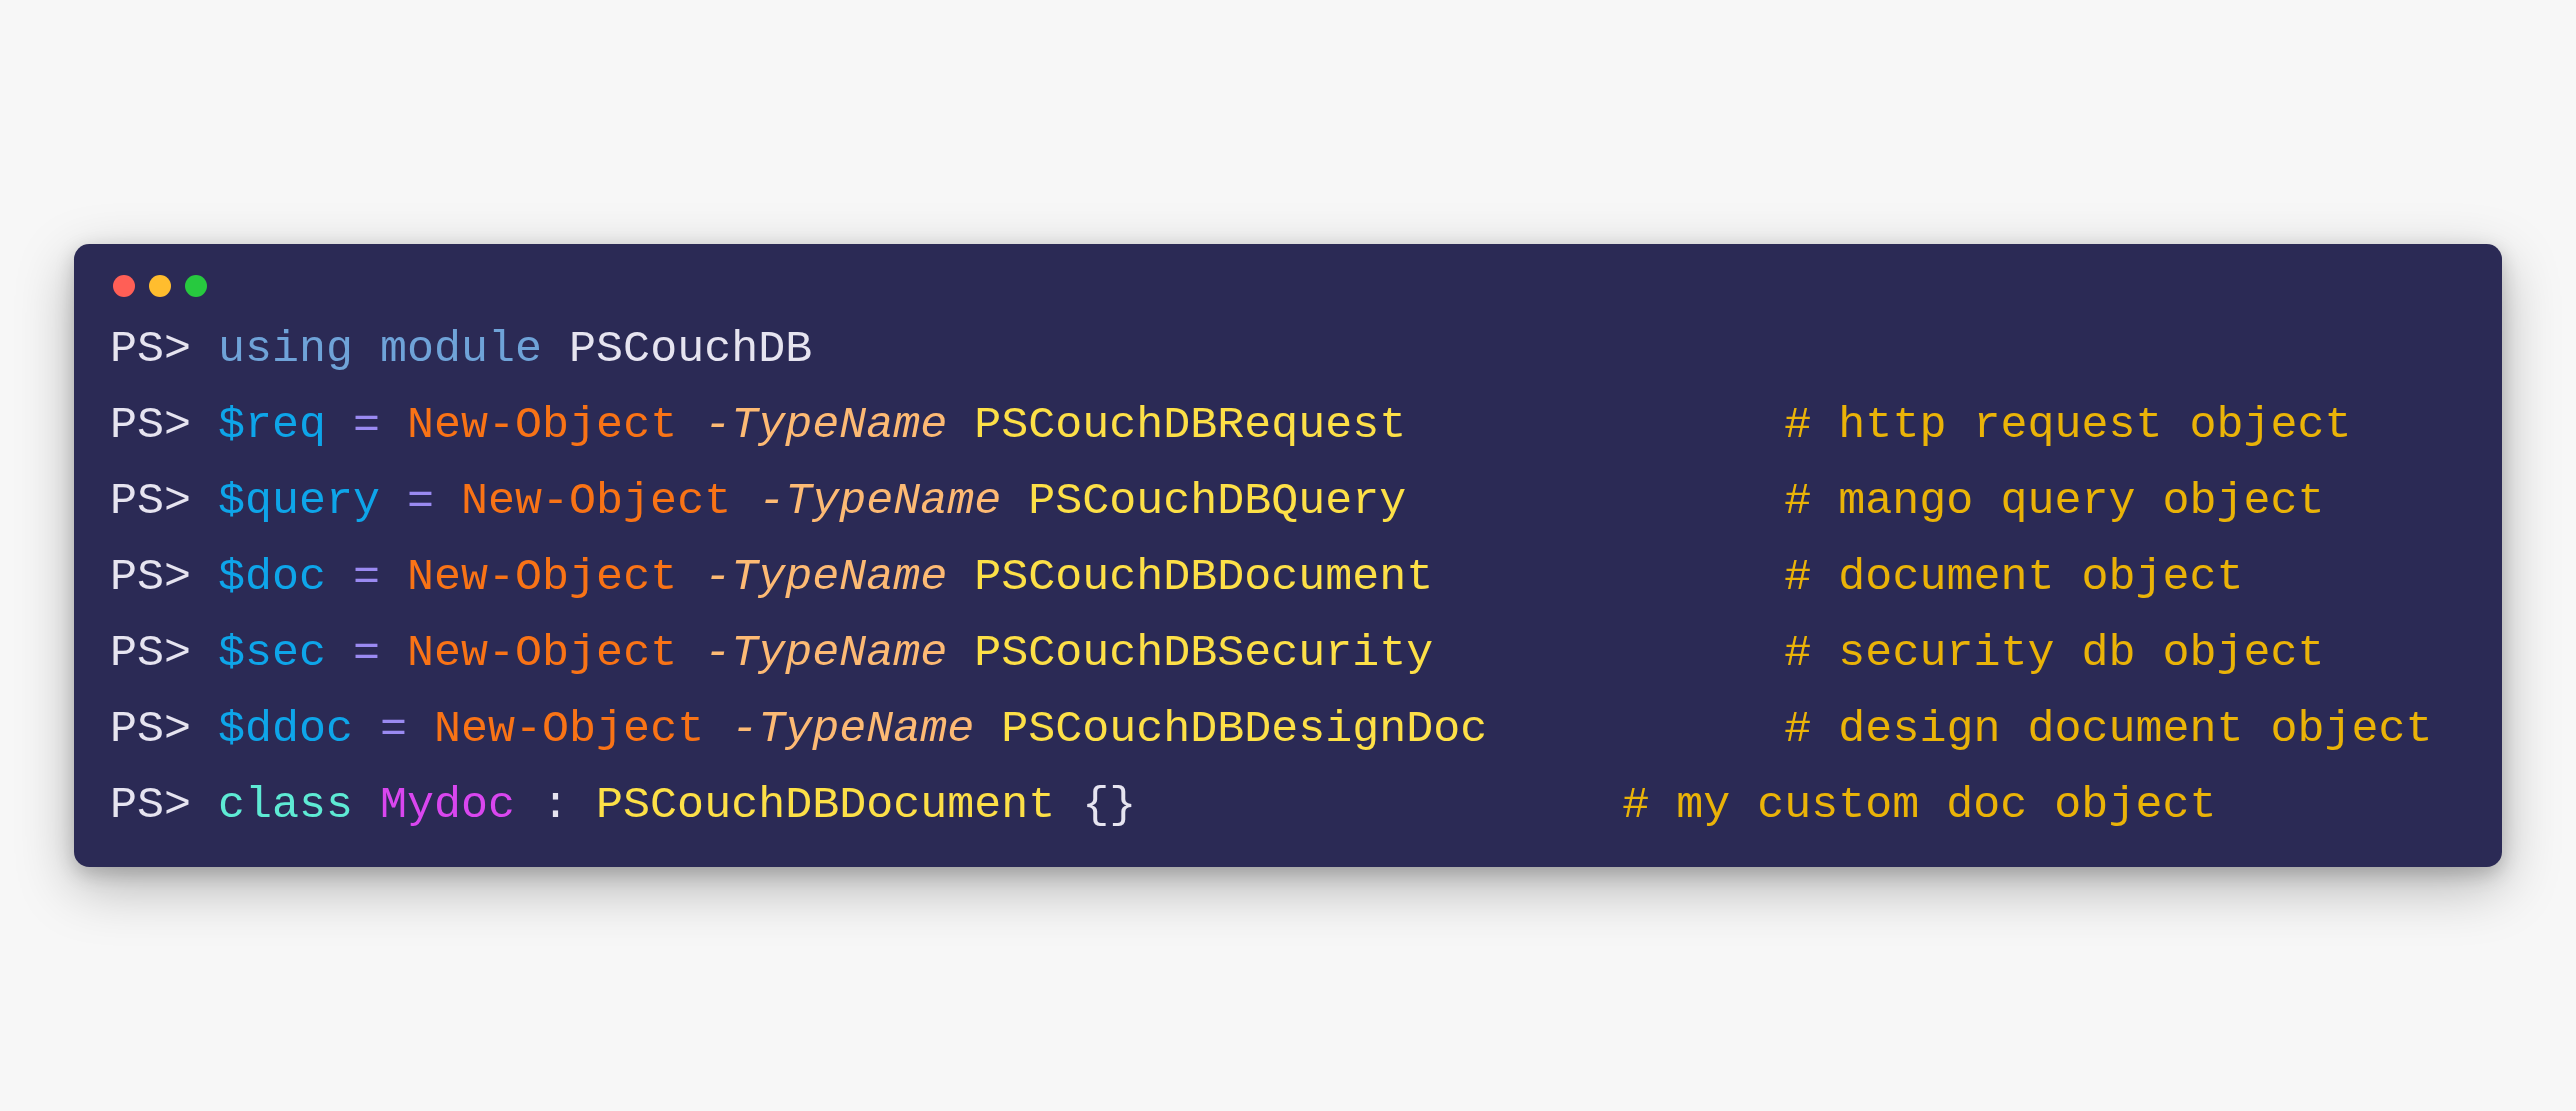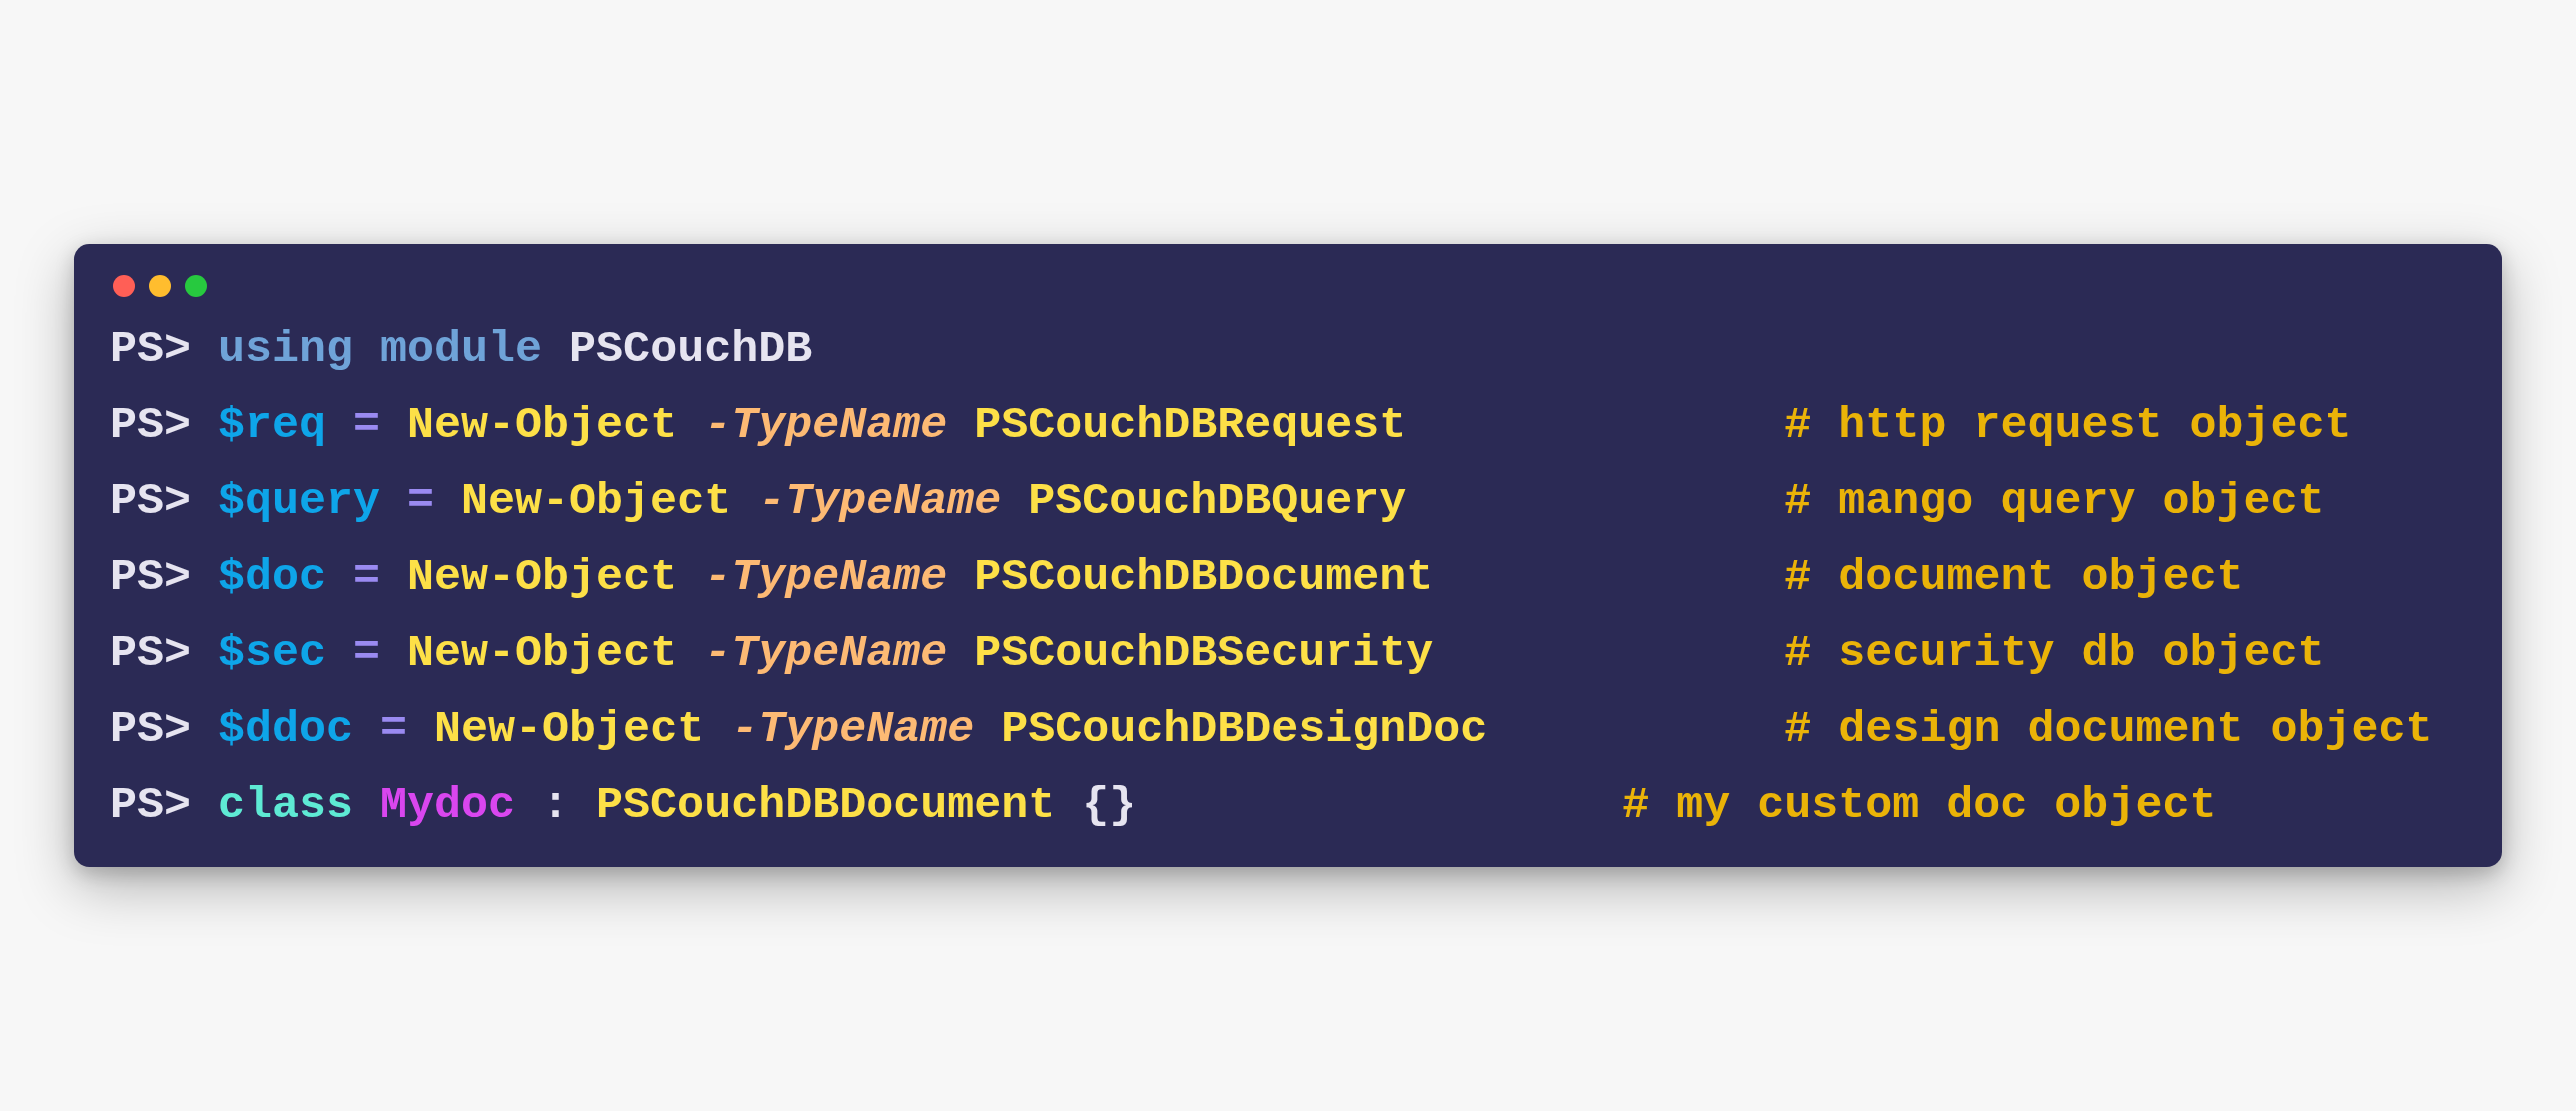--- a/index.html
+++ b/index.html
@@ -34,29 +34,29 @@
   .dot.yellow { background:#ffbd2e; }
   .dot.green  { background:#27c93f; }
 
   .codeblock {
     font-size: 45px;
     line-height: 1.12;
     white-space: pre-wrap;
     word-break: break-word;
     color: #e6e4f0;
   }
-  .line { margin-bottom: 25.6px; font-weight: bold; }
+  .line { margin-bottom: 25.6px; }
   .line:last-child { margin-bottom: 0; }
 
   .prompt   { color:#e6e4f0; }
   .keyword  { color:#6fa3d8; }
   .module   { color:#e6e4f0; }
   .var      { color:#0ea5e9; }
   .assign   { color:#9a8af1; }
-  .cmdlet   { color:#fde047; }
+  .cmdlet   { color:#f97316; }
   .param    { color:#fdba74; font-style: italic; }
   .type     { color:#fde047;margin-top:28px; }
   .comment  { color:#eab308; }
   .classkw  { color:#5eead4; }
   .classname{ color:#d946ef; }
   .punct    { color:#e6e4f0; }
 </style>
 </head>
 <body>
 

